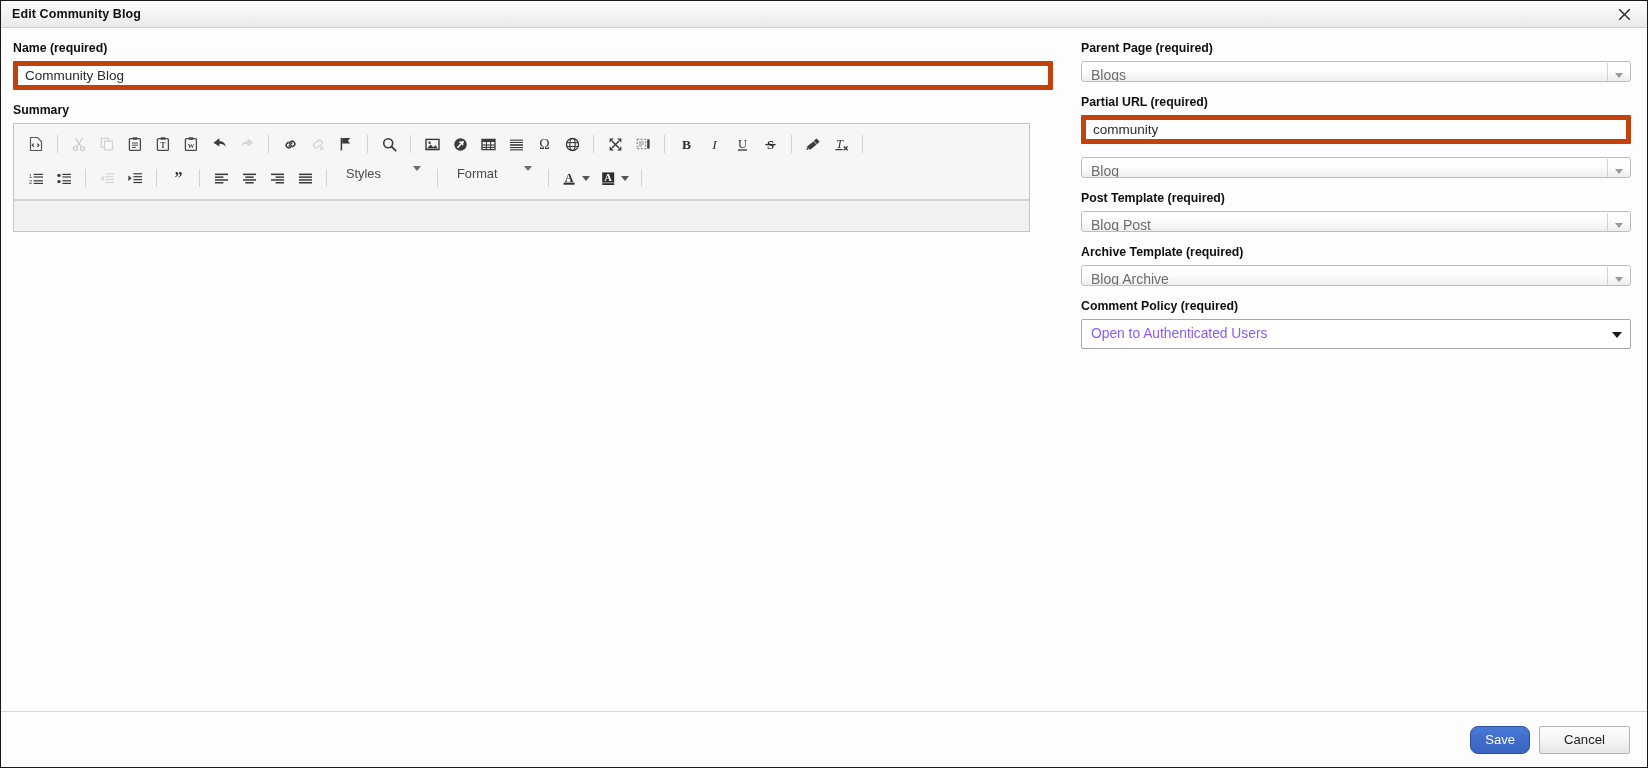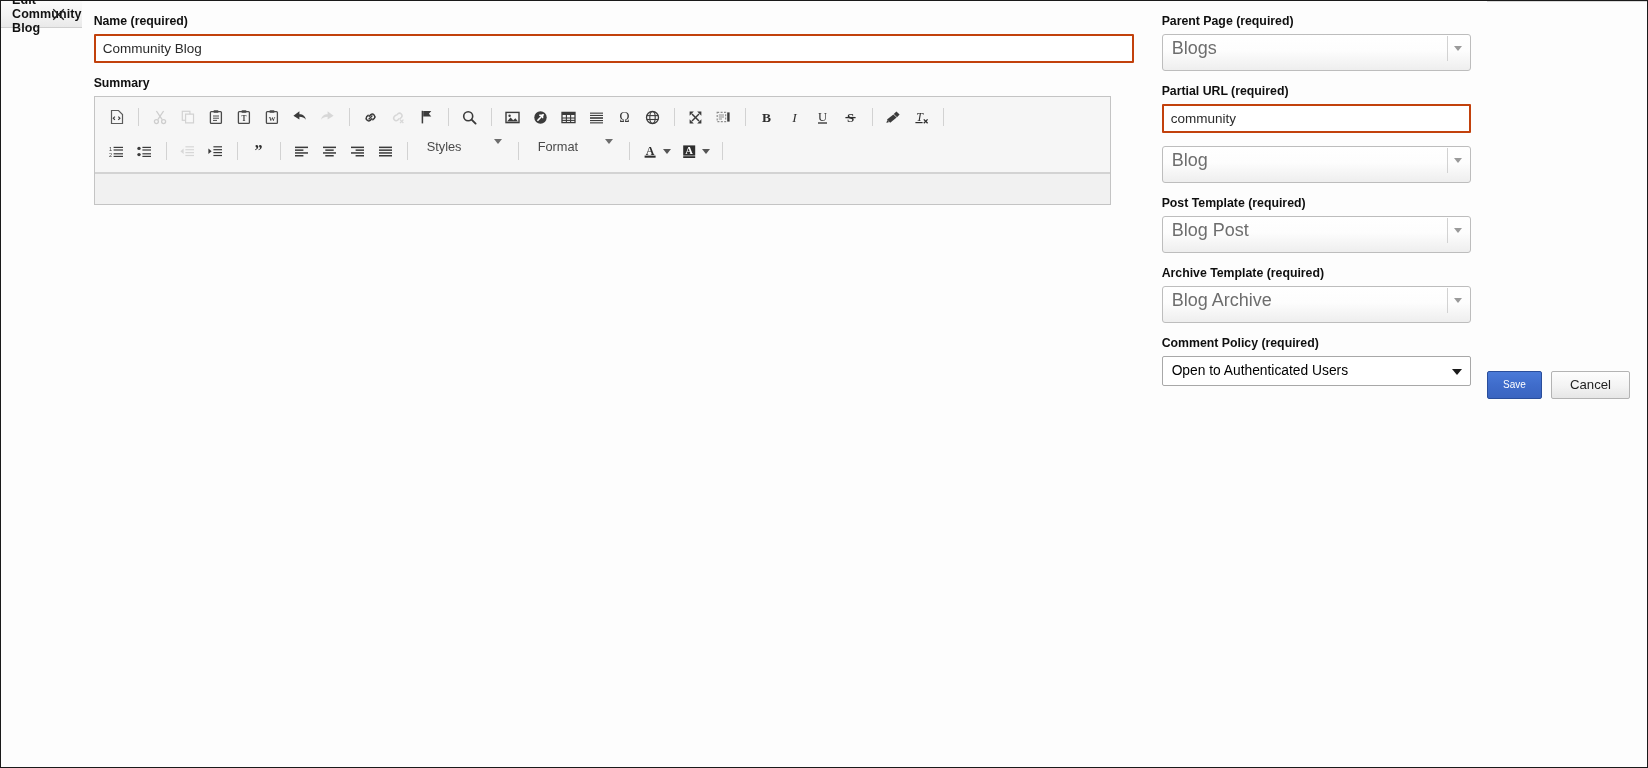--- a/index.html
+++ b/index.html
@@ -10,21 +10,21 @@
     font-family: "Liberation Sans", sans-serif;
     overflow: hidden;
   }
 
   #app {
     position: relative;
     width: 1648px; height: 768px;
     background: #fdfdfd;
     border: 1px solid #1a1a1a;
     display: flex;
-    flex-direction: row;
+    flex-direction: column;
   }
 
   
   .titlebar {
     height: 27px;
     flex: 0 0 27px;
     background: linear-gradient(to bottom, #fbfbfb 0%, #f3f3f3 55%, #e9e9e9 100%);
     border-bottom: 1px solid #cfcfcf;
     display: flex;
     align-items: center;
@@ -63,41 +63,41 @@
     font-weight: bold;
     color: #0f0f0f;
     margin: 0 0 5px 0;
     line-height: 15px;
   }
   .field-block { margin-bottom: 13px; }
 
   .text-input {
     width: 100%;
     height: 29px;
-    border: 2px solid #c2410c;
+    border: 5px solid #c2410c;
     background: #ffffff;
     font-size: 13.5px;
     color: #2b2b2b;
     padding: 0 7px;
     line-height: 27px;
     border-radius: 1px;
     outline: none;
     font-family: "Liberation Sans", sans-serif;
   }
   .text-input.name-input { height: 29px; }
 
   
   .fake-select {
     position: relative;
     width: 100%;
-    height: 37px;
+    height: 21px;
     border: 1px solid #bdbdbd;
     border-radius: 3px;
     background: linear-gradient(to bottom, #ffffff 0%, #fdfdfd 45%, #eeeeee 100%);
-    font-size: 18px;
+    font-size: 14px;
     color: #6d6d6d;
     padding: 0 26px 0 9px;
     line-height: 27px;
     white-space: nowrap;
     overflow: hidden;
   }
   .fake-select .arrow {
     position: absolute;
     right: 1px; top: 1px;
     width: 22px; height: 25px;
@@ -114,21 +114,21 @@
 
   
   .real-select {
     position: relative;
     width: 100%;
     height: 30px;
     border: 1px solid #a8a8a8;
     border-radius: 2px;
     background: #ffffff;
     font-size: 13.8px;
-    color: #000000;
+    color: #8b5cf6;
     padding: 0 26px 0 9px;
     line-height: 28px;
     white-space: nowrap;
     overflow: hidden;
   }
   .real-select .arrow {
     position: absolute;
     right: 8px; top: 50%;
     margin-top: -2px;
     width: 0; height: 0;
@@ -226,36 +226,36 @@
     display: flex;
     align-items: center;
     justify-content: flex-end;
     padding-right: 17px;
     gap: 9px;
   }
   .btn-primary {
     background: linear-gradient(to bottom, #4a7ad8 0%, #3f6ccb 50%, #3a64c0 100%);
     border: 1px solid #2a4e9b;
     color: #ffffff;
-    font-size: 10px;
+    font-size: 13px;
     height: 28px;
     min-width: 55px;
     padding: 0 14px;
-    border-radius: 2px;
+    border-radius: 8px;
     cursor: pointer;
     font-family: "Liberation Sans", sans-serif;
   }
   .btn-default {
     background: linear-gradient(to bottom, #fdfdfd 0%, #f3f3f3 55%, #e6e6e6 100%);
     border: 1px solid #b3b3b3;
     color: #1f1f1f;
     font-size: 13.2px;
     height: 28px;
     min-width: 62px;
-    padding: 0 18px;
+    padding: 0 24px;
     border-radius: 2px;
     cursor: pointer;
     font-family: "Liberation Sans", sans-serif;
   }
 
   svg.ic { display:block; }
   .ic path, .ic rect, .ic line, .ic circle, .ic polygon, .ic polyline { shape-rendering: geometricPrecision; }
 </style>
 </head>
 <body>

